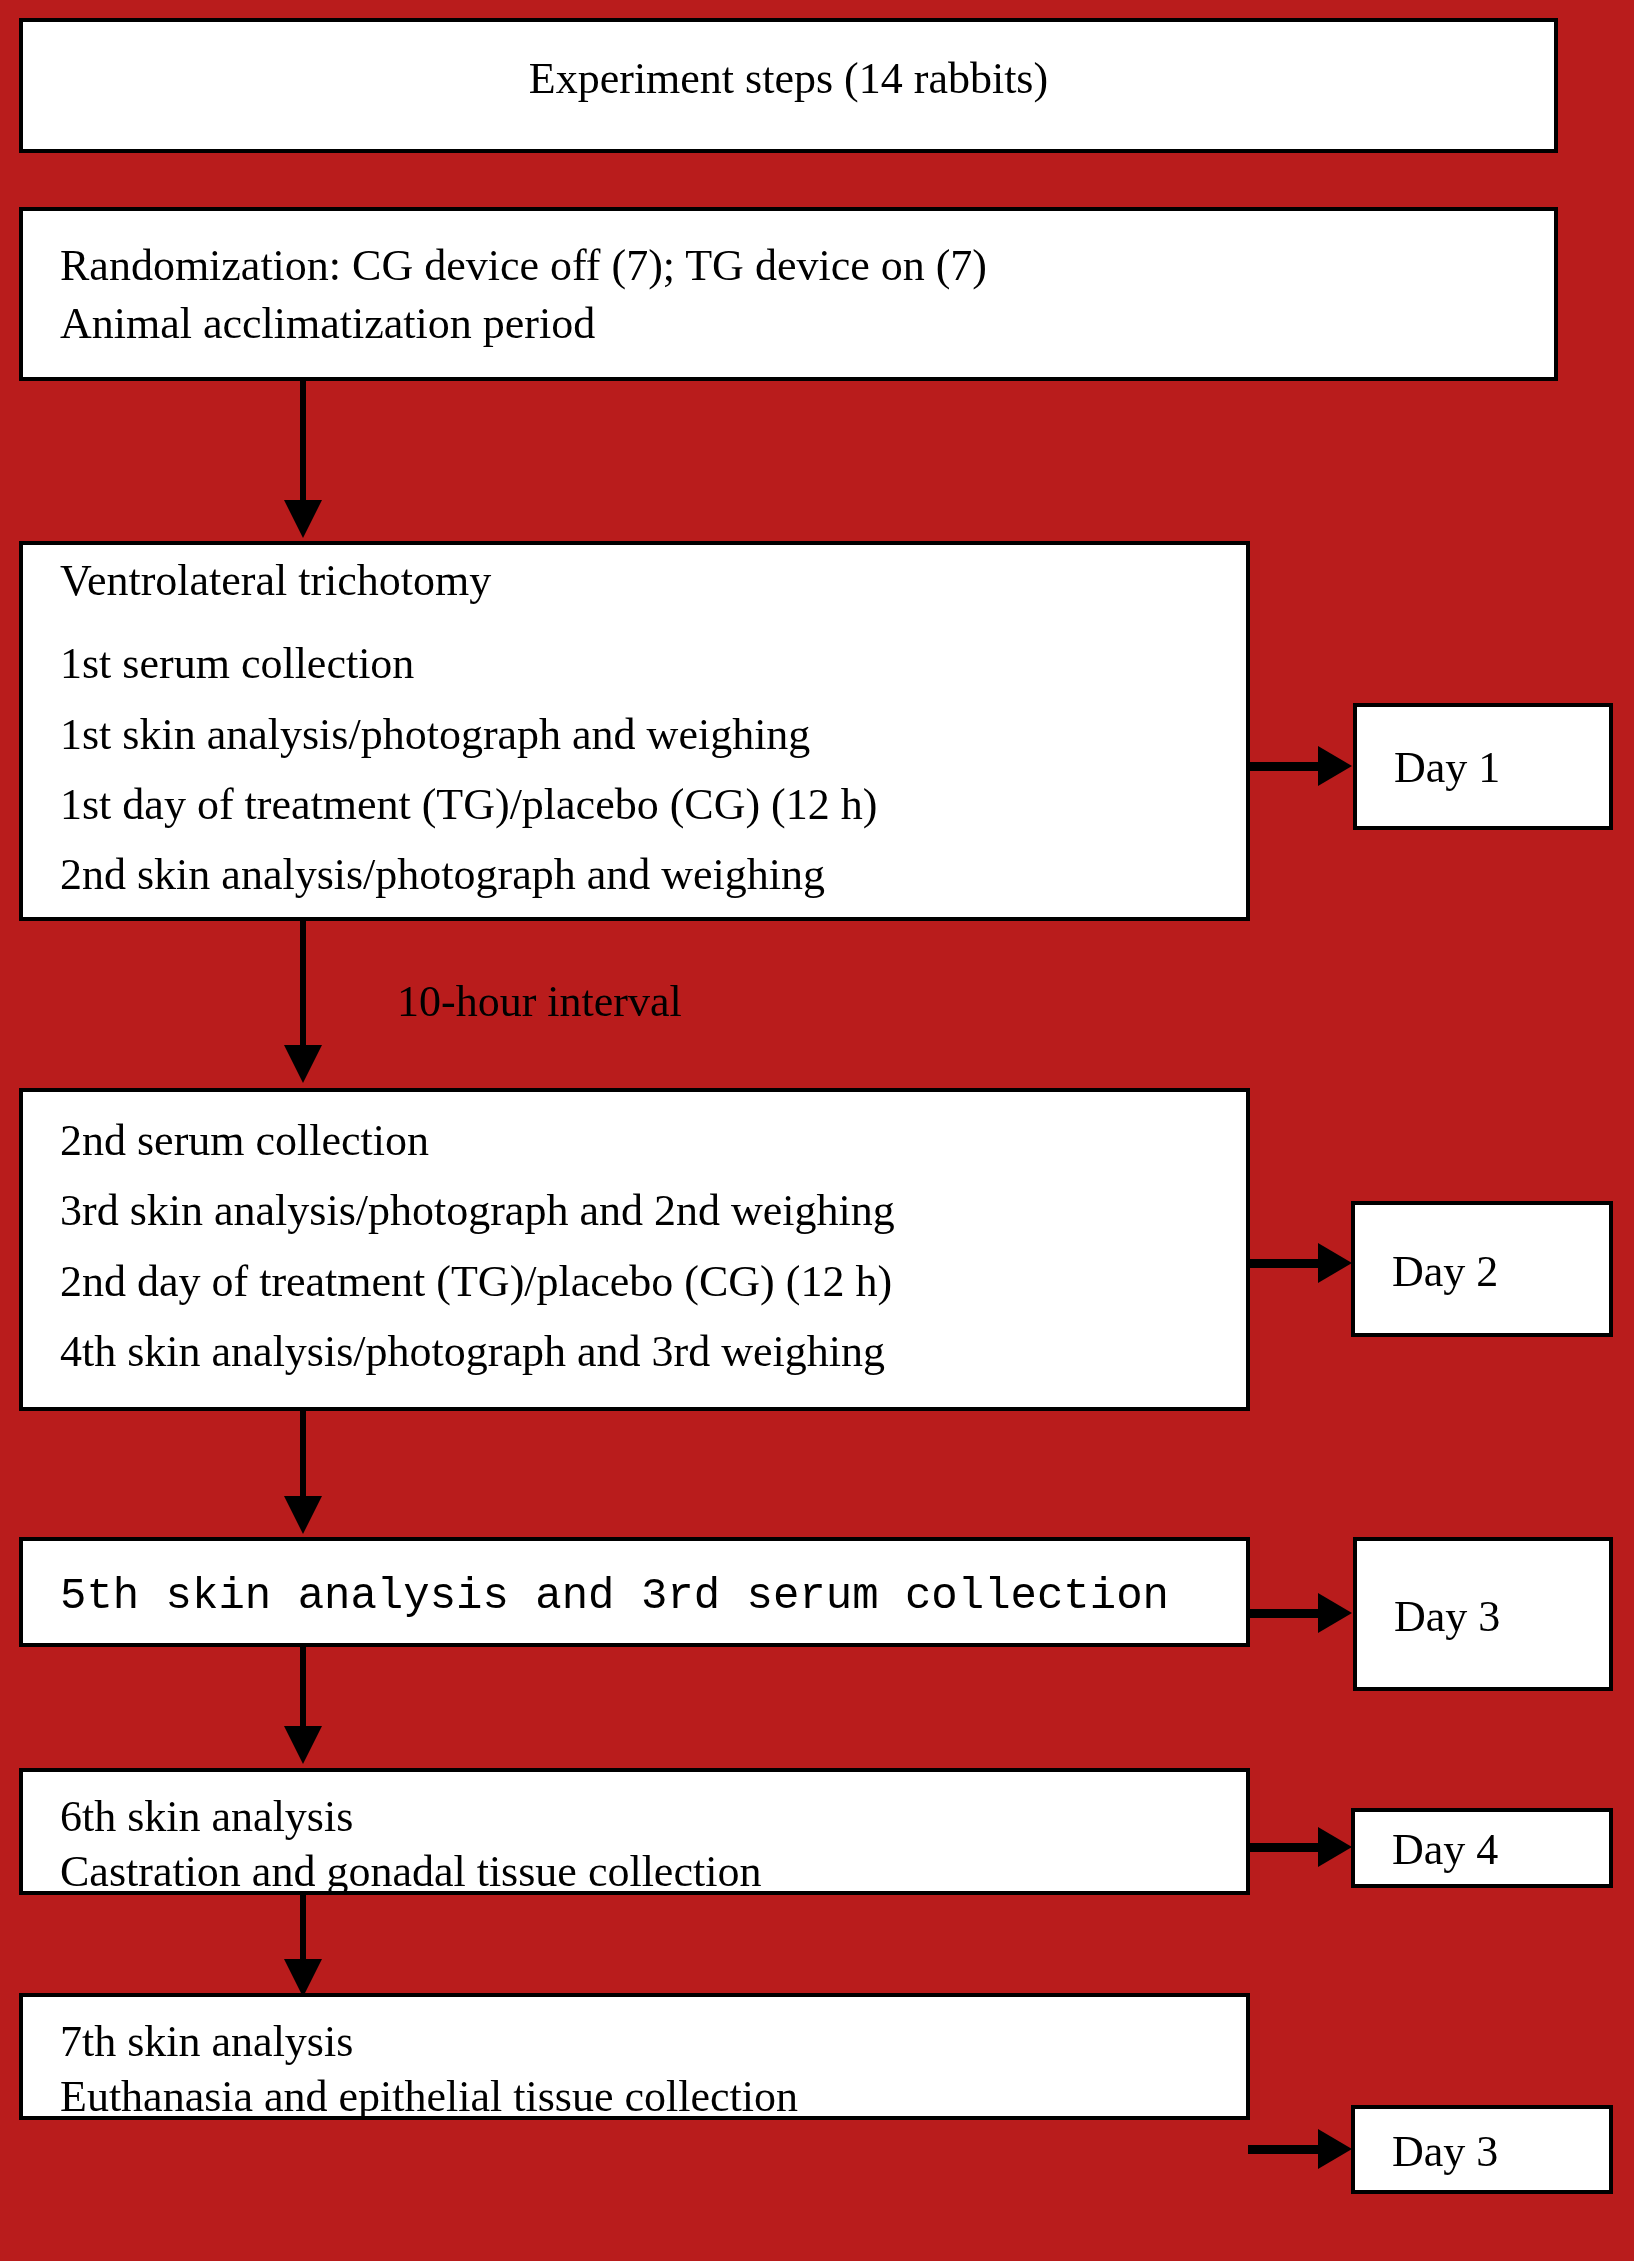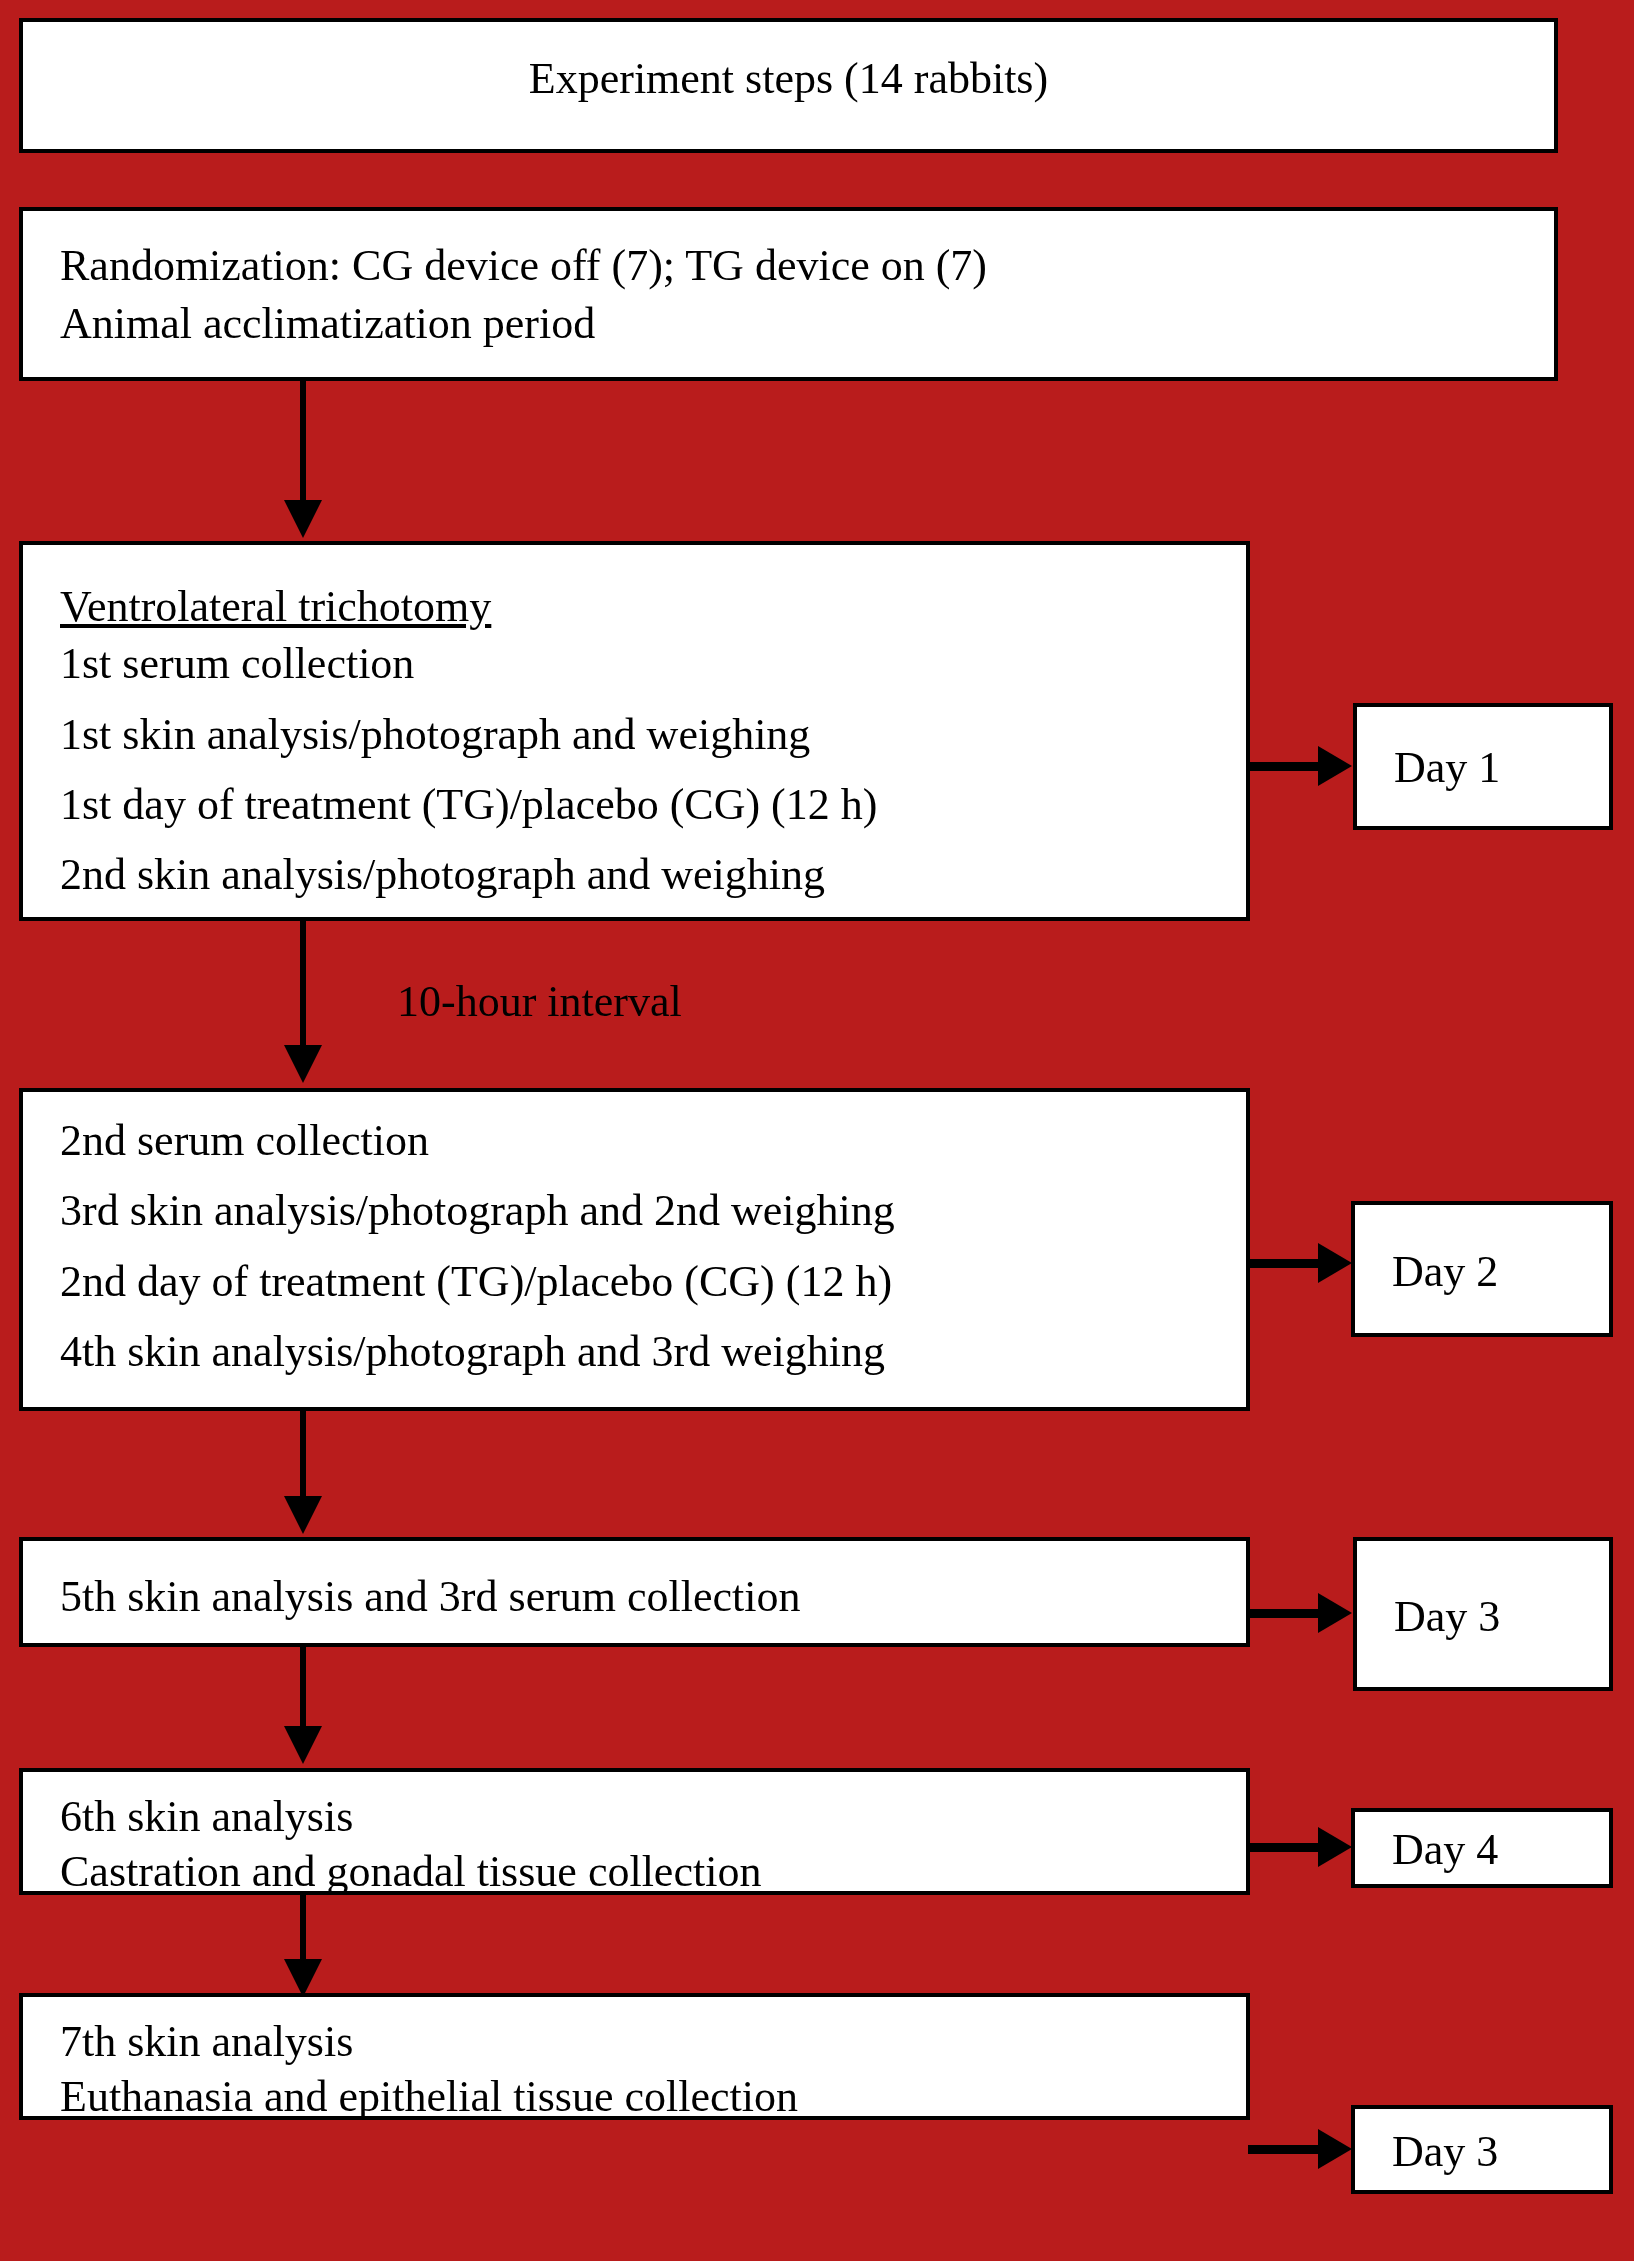--- a/index.html
+++ b/index.html
@@ -90,21 +90,21 @@
 
   <div class="box" style="left:19px; top:207px; width:1539px; height:174px;">
     <div class="box-text" style="top:26px;">Randomization: CG device off (7); TG device on (7)</div>
     <div class="box-text" style="top:84px;">Animal acclimatization period</div>
   </div>
 
   <div class="vline" style="left:300px; top:381px; height:123px;"></div>
   <div class="varrow" style="left:284px; top:500px;"></div>
 
   <div class="box" style="left:19px; top:541px; width:1231px; height:380px;">
-    <div class="box-text" style="top:33px;text-decoration:underline;">Ventrolateral trichotomy</div>
+    <div class="box-text" style="top:7px;">Ventrolateral trichotomy</div>
     <div class="box-text" style="top:90px;">1st serum collection</div>
     <div class="box-text" style="top:161px;">1st skin analysis/photograph and weighing</div>
     <div class="box-text" style="top:231px;">1st day of treatment (TG)/placebo (CG) (12 h)</div>
     <div class="box-text" style="top:301px;">2nd skin analysis/photograph and weighing</div>
   </div>
 
   <div class="hline" style="left:1248px; top:762px; width:80px;"></div>
   <div class="harrow" style="left:1318px; top:746px;"></div>
 
   <div class="box day-box" style="left:1353px; top:703px; width:260px; height:127px;padding-left:12px;">
@@ -125,21 +125,21 @@
   <div class="hline" style="left:1248px; top:1259px; width:80px;"></div>
   <div class="harrow" style="left:1318px; top:1243px;"></div>
 
   <div class="box day-box" style="left:1351px; top:1201px; width:262px; height:136px;">
     <div class="box-text" style="top:38px;">Day 2</div>
   </div>
 
   <div class="vline" style="left:300px; top:1411px; height:89px;"></div>
   <div class="varrow" style="left:284px; top:1496px;"></div>
 
-  <div class="box" style="left:19px; top:1537px; width:1231px; height:110px;">
+  <div class="box" style="left:19px; top:1537px; width:1231px; height:110px;font-family:Liberation Mono, monospace;">
     <div class="box-text" style="top:27px;">5th skin analysis and 3rd serum collection</div>
   </div>
 
   <div class="hline" style="left:1248px; top:1609px; width:80px;"></div>
   <div class="harrow" style="left:1318px; top:1593px;"></div>
 
   <div class="box day-box" style="left:1353px; top:1537px; width:260px; height:154px;text-decoration:underline;">
     <div class="box-text" style="top:47px;">Day 3</div>
   </div>
 

